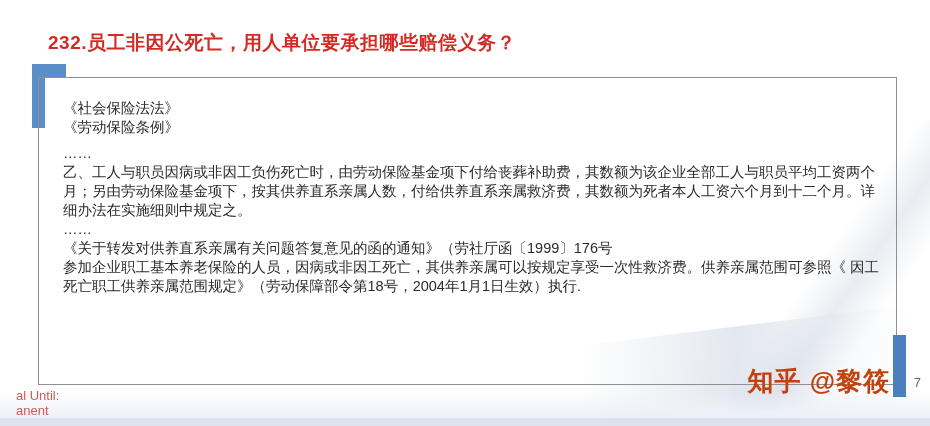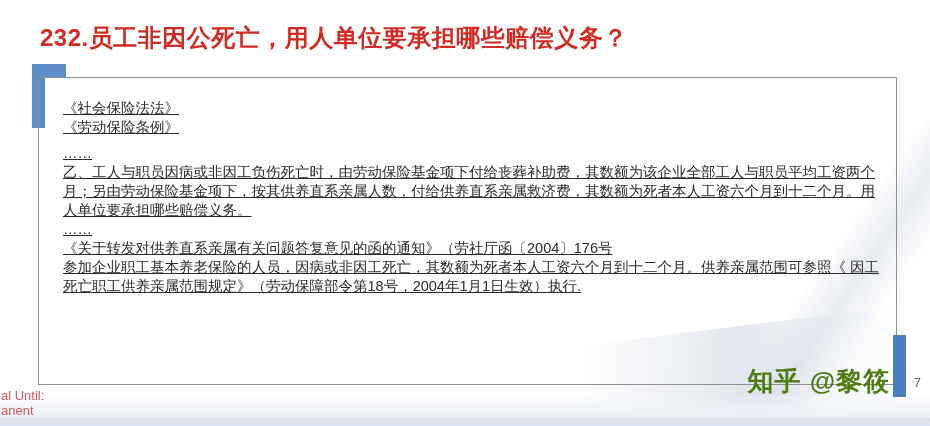--- a/index.html
+++ b/index.html
@@ -27,22 +27,22 @@
     position: absolute; left: 0; top: 392px; width: 930px; height: 27px;
     background: linear-gradient(to bottom, rgba(238,242,248,0) 0%, rgba(238,242,248,0.9) 75%, #eaf0f7 100%);
     pointer-events: none;
   }
   .bottom-band {
     position: absolute; left: 0; bottom: 0; width: 930px; height: 8px;
     background: #dce3ee;
   }
   .page-title {
     position: absolute; left: 40px; top: 22px;
-    font-size: 24px; font-weight: bold; color: #d32b24;
-    letter-spacing: 0.5px; margin: 0;
+    font-size: 19px; font-weight: bold; color: #d32b24;
+    letter-spacing: 0.5px; margin: 8px;
   }
   .content-box {
     position: absolute; left: 38px; top: 77px;
     width: 859px; height: 308px;
     border: 1px solid #909090;
     box-sizing: border-box;
     background: transparent;
   }
   .corner-tl {
     position: absolute; left: 32px; top: 64px;
@@ -50,36 +50,36 @@
     border-left: 13px solid #5b8ec9;
     border-top: 13px solid #5b8ec9;
   }
   .corner-br {
     position: absolute; left: 893px; top: 335px;
     width: 13px; height: 62px;
     background: #4b7fbd;
   }
   .legal-text {
     position: absolute; left: 24px; top: 21px; right: 9px;
-    font-size: 14.5px; line-height: 19px; color: #2b2b2b; text-decoration: underline;
+    font-size: 14.5px; line-height: 19px; color: #2b2b2b;
   }
   .legal-text p { margin: 0; }
   .legal-text p.gap-lg { }
   .legal-text p.gap-sm { margin-top: 7px; }
   .watermark {
     position: absolute; right: 40px; top: 364px;
-    font-size: 26px; font-weight: 600; color: #4d7c0f;
+    font-size: 26px; font-weight: 600; color: #c2410c;
     letter-spacing: 1px; z-index: 3;
   }
   .page-number {
     position: absolute; right: 9px; top: 375px;
     font-size: 13px; color: #6b6b6b; z-index: 3;
   }
   .footer-left {
-    position: absolute; left: 1px; top: 388px;
+    position: absolute; left: 16px; top: 388px;
     font-size: 13px; line-height: 15px; color: #d05a55; z-index: 3;
   }
 </style>
 </head>
 <body>
 
 <div class="slide">
 
   <div class="swoosh-right"></div>
   <div class="swoosh-bottom-right"></div>
@@ -88,24 +88,24 @@
 
   <h1 class="page-title">232.员工非因公死亡，用人单位要承担哪些赔偿义务？</h1>
 
   <div class="corner-tl"></div>
 
   <div class="content-box">
     <div class="legal-text">
       <p>《社会保险法法》</p>
       <p class="gap-lg">《劳动保险条例》</p>
       <p class="gap-sm">……</p>
-      <p>乙、工人与职员因病或非因工负伤死亡时，由劳动保险基金项下付给丧葬补助费，其数额为该企业全部工人与职员平均工资两个月；另由劳动保险基金项下，按其供养直系亲属人数，付给供养直系亲属救济费，其数额为死者本人工资六个月到十二个月。用人单位要承担哪些赔偿义务。</p>
+      <p>乙、工人与职员因病或非因工负伤死亡时，由劳动保险基金项下付给丧葬补助费，其数额为该企业全部工人与职员平均工资两个月；另由劳动保险基金项下，按其供养直系亲属人数，付给供养直系亲属救济费，其数额为死者本人工资六个月到十二个月。详细办法在实施细则中规定之。</p>
       <p>……</p>
-      <p>《关于转发对供养直系亲属有关问题答复意见的函的通知》（劳社厅函〔2004〕176号</p>
-      <p>参加企业职工基本养老保险的人员，因病或非因工死亡，其数额为死者本人工资六个月到十二个月。供养亲属范围可参照《 因工死亡职工供养亲属范围规定》（劳动保障部令第18号，2004年1月1日生效）执行.</p>
+      <p>《关于转发对供养直系亲属有关问题答复意见的函的通知》（劳社厅函〔1999〕176号</p>
+      <p>参加企业职工基本养老保险的人员，因病或非因工死亡，其供养亲属可以按规定享受一次性救济费。供养亲属范围可参照《 因工死亡职工供养亲属范围规定》（劳动保障部令第18号，2004年1月1日生效）执行.</p>
     </div>
   </div>
 
   <div class="corner-br"></div>
 
   <div class="watermark">知乎 @黎筱</div>
 
   <div class="page-number">7</div>
 
   <div class="footer-left">

